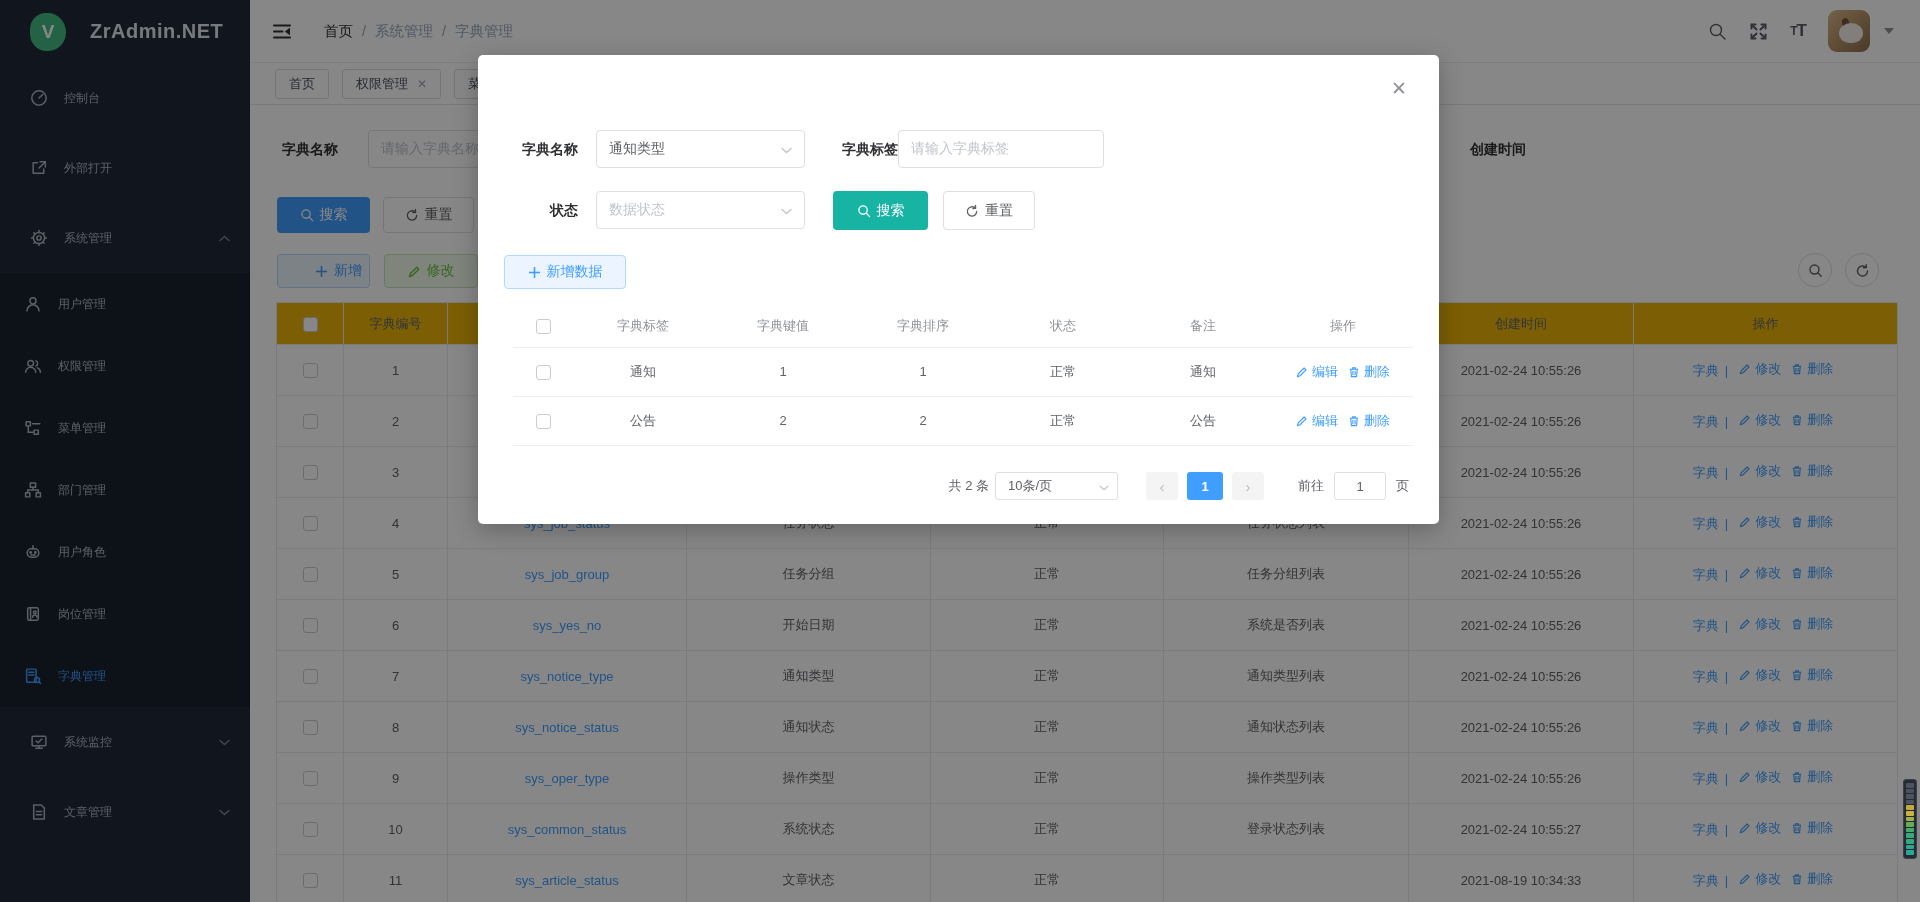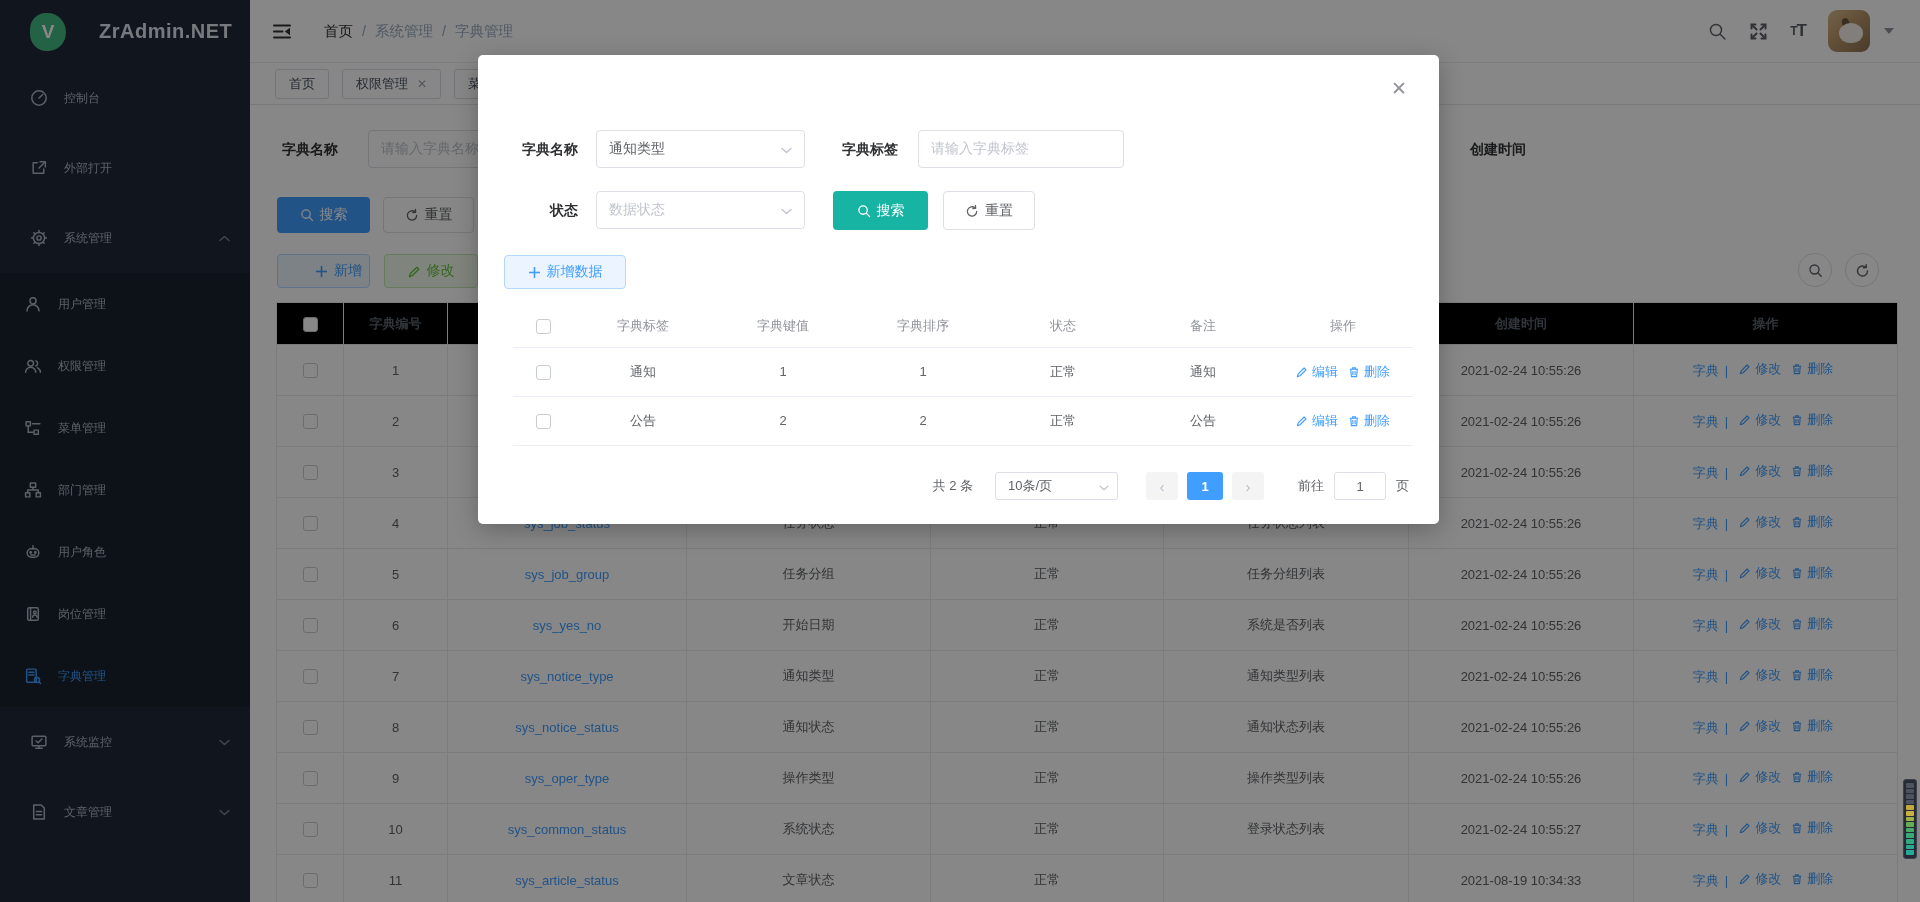--- a/index.html
+++ b/index.html
@@ -3,21 +3,21 @@
 <meta charset="utf-8">
 <style>
   * { margin:0; padding:0; box-sizing:border-box; }
   html,body { width:1920px; height:902px; overflow:hidden; font-family:"Liberation Sans","DejaVu Sans",sans-serif; background:#fff; }
   .app { position:relative; width:1920px; height:902px; }
 
   
   .sidebar { position:absolute; left:0; top:0; width:250px; height:902px; background:#212a3a; z-index:10; }
   .logo-row { height:63px; display:flex; align-items:center; padding-left:30px; }
   .logo-mark { width:36px; height:38px; background:#42b983; border-radius:46% 54% 52% 48%; display:flex; align-items:center; justify-content:center; color:#fff; font-weight:bold; font-size:19px; }
-  .logo-text { color:#dfe4ec; font-size:20px; font-weight:bold; margin-left:33px; letter-spacing:.5px; }
+  .logo-text { color:#dfe4ec; font-size:20px; font-weight:bold; margin-left:24px; letter-spacing:.5px; }
   .side-item { height:70px; display:flex; align-items:center; padding:0 20px 0 30px; color:#aeb6c2; font-size:12px; cursor:pointer; position:relative; }
   .side-item .s-icon { width:18px; height:18px; margin-right:16px; flex:0 0 auto; display:flex; align-items:center; justify-content:center; }
   .side-item .chev { margin-left:auto; color:#7e8694; }
   .submenu { background:#1a2230; }
   .submenu .side-item { height:62px; padding-left:24px; }
   .side-item.active { color:#409EFF; }
   svg.ic { stroke:currentColor; fill:none; stroke-width:1.4; stroke-linecap:round; stroke-linejoin:round; }
 
   
   .main { position:absolute; left:250px; top:0; width:1670px; height:902px; background:#fff; }
@@ -48,21 +48,21 @@
   .btn svg { margin-right:6px; }
   .btn-primary { background:#409EFF; color:#fff; }
   .btn-default { background:#fff; border-color:#dcdfe6; color:#606266; }
   .btn-plain-blue { background:#ecf5ff; border-color:#b3d8ff; color:#409EFF; height:34px; }
   .btn-plain-green { background:#f0f9eb; border-color:#c2e7b0; color:#67C23A; height:34px; }
   .circle-btn { position:absolute; width:34px; height:34px; border-radius:50%; border:1px solid #dcdfe6; background:#fff; color:#5f6368; display:flex; align-items:center; justify-content:center; cursor:pointer; }
 
   
   .main-table { position:absolute; left:26px; top:302px; border-collapse:collapse; table-layout:fixed; width:1621px; font-size:13px; background:#fff; }
   .main-table th, .main-table td { border:1px solid #e8eaec; text-align:center; overflow:hidden; white-space:nowrap; }
-  .main-table th { height:42px; background:#000000; color:#5c6370; font-weight:bold; }
+  .main-table th { height:42px; background:#eab308; color:#5c6370; font-weight:normal; }
   .main-table td { height:51px; color:#606266; }
   .link { color:#409EFF; cursor:pointer; text-decoration:none; }
   .op-sep { color:#409EFF; margin:0 6px; }
   .op-group { display:inline-flex; align-items:center; gap:4px; color:#409EFF; cursor:pointer; margin:0 5px; }
   .cb { width:15px; height:15px; border:1px solid #c8ccd4; border-radius:3px; background:#fff; display:inline-block; vertical-align:middle; cursor:pointer; }
 
   
   .overlay { position:absolute; left:0; top:0; width:1920px; height:902px; background:rgba(0,0,0,0.47); z-index:50; }
   .modal { position:absolute; left:478px; top:55px; width:961px; height:469px; background:#fff; border-radius:5px; box-shadow:0 6px 24px rgba(0,0,0,.25); z-index:100; font-size:14px; }
   .modal-close { position:absolute; right:32px; top:24px; color:#909399; font-size:19px; cursor:pointer; line-height:1; }
@@ -73,21 +73,21 @@
   .m-ph { color:#c0c4cc; }
   .m-btn { position:absolute; height:39px; border-radius:4px; display:flex; align-items:center; justify-content:center; font-size:14px; cursor:pointer; border:1px solid transparent; }
   .m-btn svg { margin-right:6px; }
   .btn-teal { background:#17B3A3; color:#fff; }
   .modal-table { position:absolute; left:35px; top:251px; width:900px; border-collapse:collapse; table-layout:fixed; font-size:13px; }
   .modal-table th { height:41px; color:#909399; font-weight:normal; border-bottom:1px solid #ebeef5; }
   .modal-table td { height:49px; color:#606266; border-bottom:1px solid #ebeef5; text-align:center; }
   .modal-table th { text-align:center; }
 
   .pager { position:absolute; left:0; top:417px; width:931px; height:28px; display:flex; align-items:center; justify-content:flex-end; font-size:13px; color:#606266; }
-  .pg-total { margin-right:22px; }
+  .pg-total { margin-right:6px; }
   .pg-size { width:123px; height:28px; border:1px solid #dcdfe6; border-radius:3px; display:flex; align-items:center; padding:0 8px 0 12px; color:#606266; margin-right:28px; cursor:pointer; }
   .pg-size .sel-chev { margin-left:auto; color:#c0c4cc; }
   .pg-arrow { width:32px; height:28px; background:#f4f4f5; border-radius:3px; color:#b4bccc; display:flex; align-items:center; justify-content:center; font-size:15px; cursor:pointer; }
   .pg-page { width:36px; height:28px; background:#409EFF; border-radius:3px; color:#fff; font-weight:bold; display:flex; align-items:center; justify-content:center; margin:0 9px; cursor:pointer; }
   .pg-next { margin-right:34px; }
   .pg-goto { margin-right:10px; }
   .pg-input { width:52px; height:28px; border:1px solid #dcdfe6; border-radius:3px; text-align:center; color:#606266; font-size:13px; margin-right:10px; }
 
   
   .minimap { position:absolute; right:3px; top:779px; width:14px; height:80px; background:#262b36; border:1px solid #3a404d; border-radius:3px; z-index:200; padding:3px 2px; display:flex; flex-direction:column; gap:1px; }
@@ -712,21 +712,21 @@
     <span class="modal-close">✕</span>
 
     <span class="m-label" style="left:0; top:75px; width:100px;">字典名称</span>
     <div class="m-select" style="left:118px; top:75px; width:209px;">
       <span class="m-val">通知类型</span>
       <span class="sel-chev"><svg class="ic" width="11" height="7" viewBox="0 0 11 7" stroke="#c0c4cc">
             <polyline points="1,1.5 5.5,5.5 10,1.5"></polyline>
           </svg></span>
     </div>
     <span class="m-label" style="left:345px; top:75px; width:75px;">字典标签</span>
-    <div class="m-input" style="left:440px; top:75px; width:206px;">
+    <div class="m-input" style="left:420px; top:75px; width:206px;">
       <span class="m-ph">请输入字典标签</span>
     </div>
 
     <span class="m-label" style="left:0; top:136px; width:100px;">状态</span>
     <div class="m-select" style="left:118px; top:136px; width:209px;">
       <span class="m-ph">数据状态</span>
       <span class="sel-chev"><svg class="ic" width="11" height="7" viewBox="0 0 11 7" stroke="#c0c4cc">
             <polyline points="1,1.5 5.5,5.5 10,1.5"></polyline>
           </svg></span>
     </div>

